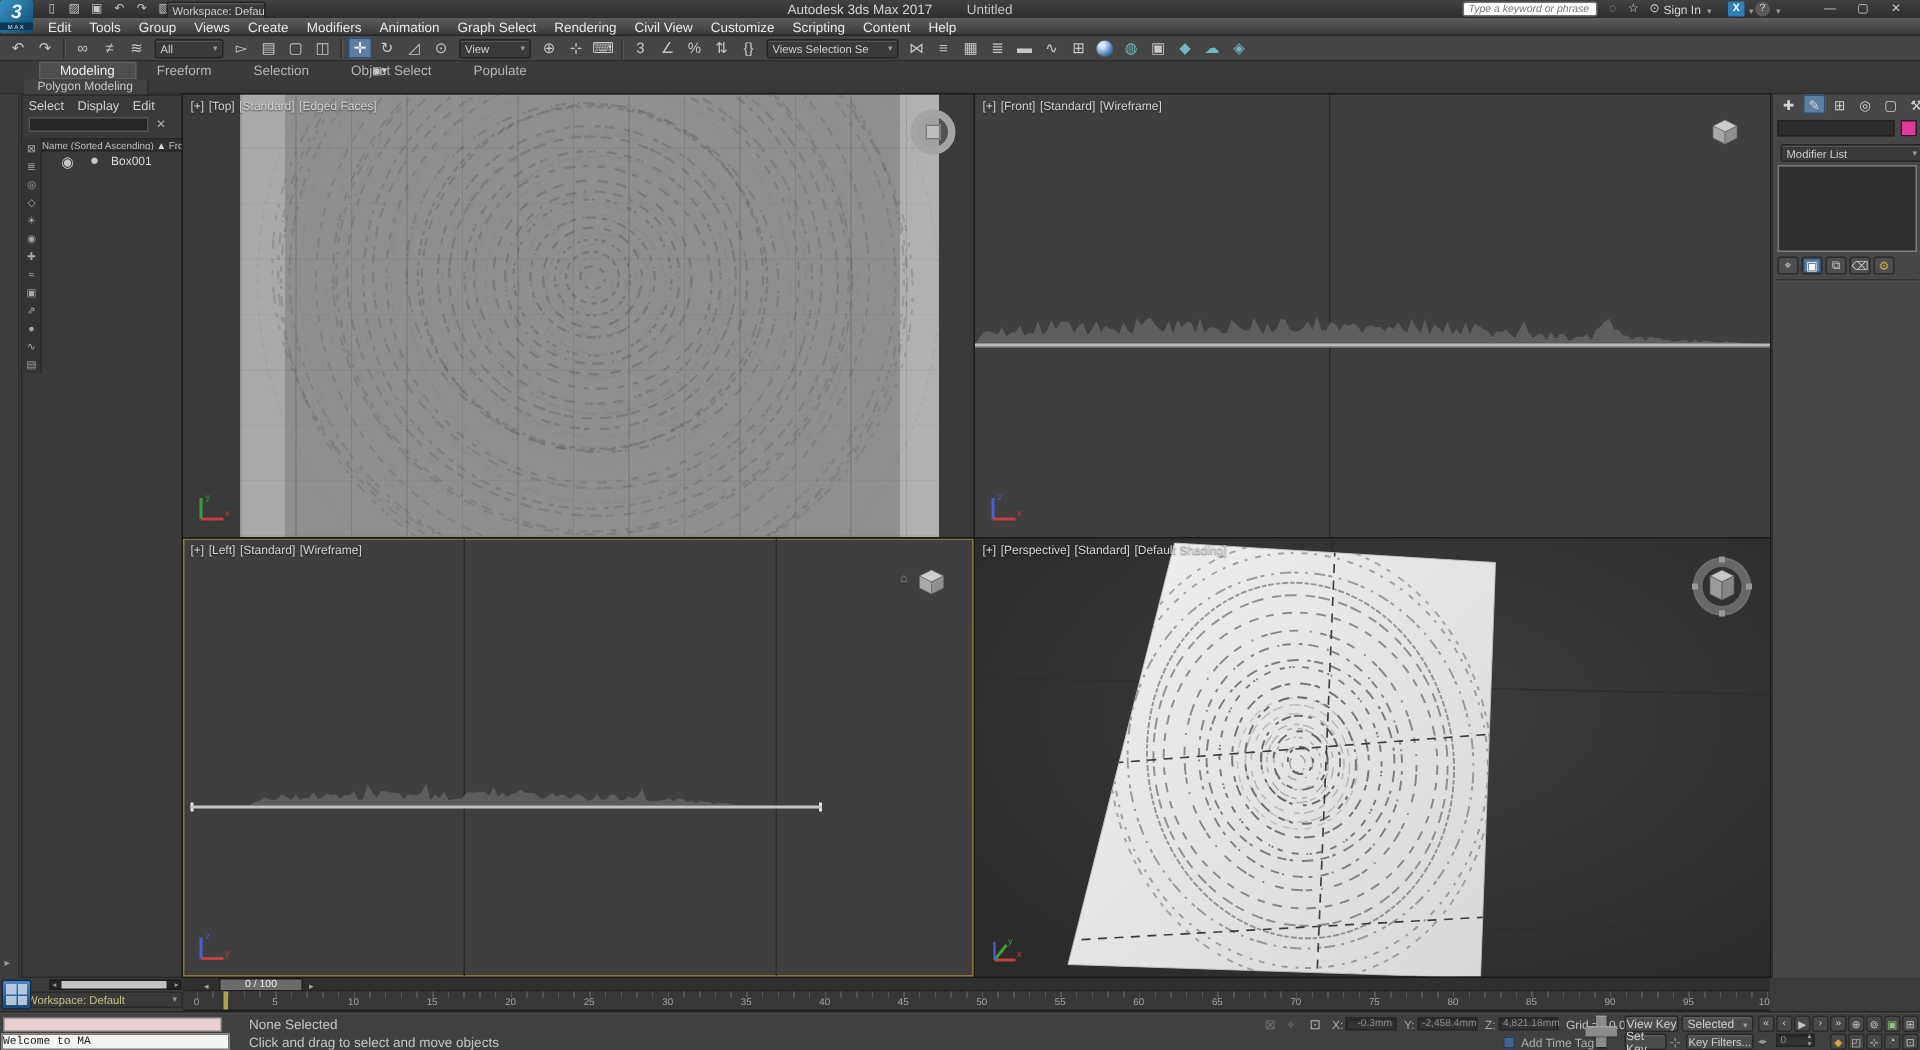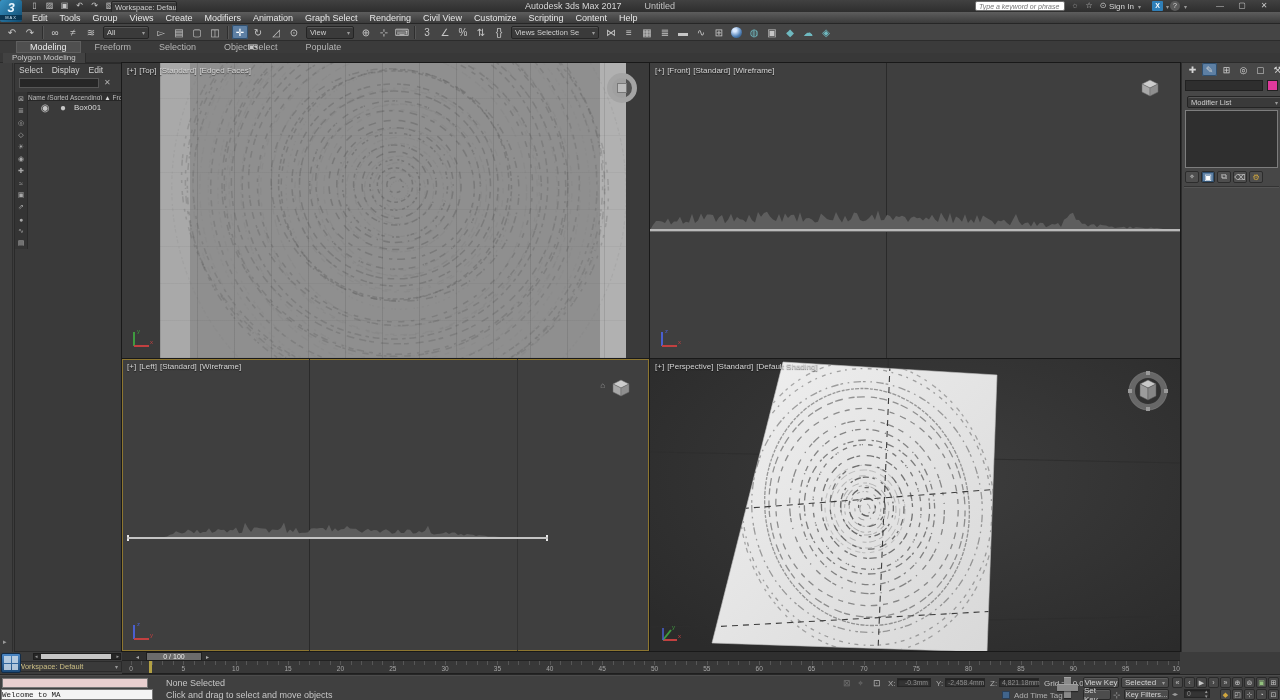--- a/index.html
+++ b/index.html
@@ -33,25 +33,25 @@
 .strip{display:inline-flex;align-items:center}
 .ticon{display:inline-flex;align-items:center;justify-content:center;width:16px;height:14px;margin:0 1px;font-size:10px;color:#c6c6c6;border-radius:2px}
 .ticon.on{background:#5d7fa3;color:#fff;box-shadow:inset 0 0 0 1px #2f4f6e}
 .ticon.c-teal{color:#6fb9c0}
 .ticon.c-green{color:#93c27e}
 .ticon.c-amber{color:#d0a63e}
 .ticon.c-sphere{background:radial-gradient(circle at 35% 30%,#d9e9ff 0 15%,#4f7fb5 60%,#213c57);color:transparent;border-radius:50%;width:11px;height:11px;margin:2px 3px}
 .dd{display:inline-flex;align-items:center;justify-content:space-between;background:#3a3a3a;border:1px solid #242424;box-shadow:inset 0 1px 0 #565656;color:#cfcfcf;font-size:7.5px;padding:0 3px;height:13px;border-radius:2px;margin:0 3px;white-space:nowrap;overflow:hidden}
 .sep{width:1px;height:13px;background:#2e2e2e;box-shadow:1px 0 0 #565656;margin:0 3px}
 
-.ribbontabs{position:absolute;left:0;top:41px;width:1280px;height:12px;background:#3b3b3b;display:flex;padding-left:16px}
+.ribbontabs{position:absolute;left:0;top:41px;width:1280px;height:12px;background:#3b3b3b;display:flex;padding-left:26px}
 .rtab{padding:0 14px;font-size:9px;color:#b5b5b5;line-height:12px}
 .rtab.active{background:#4f4f4f;color:#ececec;box-shadow:inset 0 0 0 1px #5f5f5f}
 .ribbonpanel{position:absolute;left:0;top:53px;width:1280px;height:10px;background:#383838;border-bottom:1px solid #2b2b2b}
-.rpchip{position:absolute;left:3px;top:0;height:10px;padding:0 9px;background:#424242;border-right:1px solid #2b2b2b;font-size:8px;color:#c8c8c8;line-height:10px}
+.rpchip{position:absolute;left:16px;top:0;height:10px;padding:0 9px;background:#424242;border-right:1px solid #2b2b2b;font-size:8px;color:#c8c8c8;line-height:10px}
 
 .leftstrip{position:absolute;left:0;top:63px;width:13px;height:589px;background:#3e3e3e;border-right:1px solid #2e2e2e}
 .sx{position:absolute;left:14px;top:63px;width:108px;height:589px;background:#3a3a3a;border:1px solid #2a2a2a}
 .sx-menu{position:absolute;left:4px;top:1px;display:flex;gap:9px;font-size:8.5px;color:#d0d0d0}
 .sx-search{position:absolute;left:4px;top:14px;width:80px;height:10px;background:#262626;border:1px solid #555}
 .sx-x{position:absolute;left:89px;top:14px;font-size:8px;color:#b0b0b0}
 .sx-cols{position:absolute;left:13px;top:28px;width:94px;height:9px;background:#303030;border-top:1px solid #262626;border-bottom:1px solid #262626;font-size:6.5px;color:#bdbdbd;white-space:nowrap;overflow:hidden;line-height:9px}
 .sx-row{position:absolute;left:13px;top:39px;width:94px;height:9px;font-size:8px;color:#dadada;white-space:nowrap;display:flex;align-items:center;gap:2px}
 .sx-side{position:absolute;left:0;top:28px;width:13px;display:flex;flex-direction:column;align-items:center;background:#343434;border-right:1px solid #2a2a2a;padding-top:1px}
 .sx-side .ticon{width:11px;height: 12px;font-size:7px;margin:0;color:#a8a8a8}

